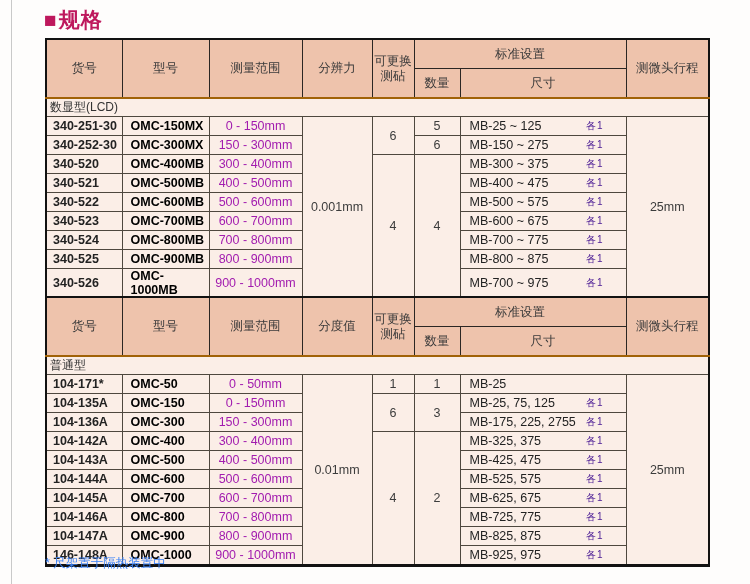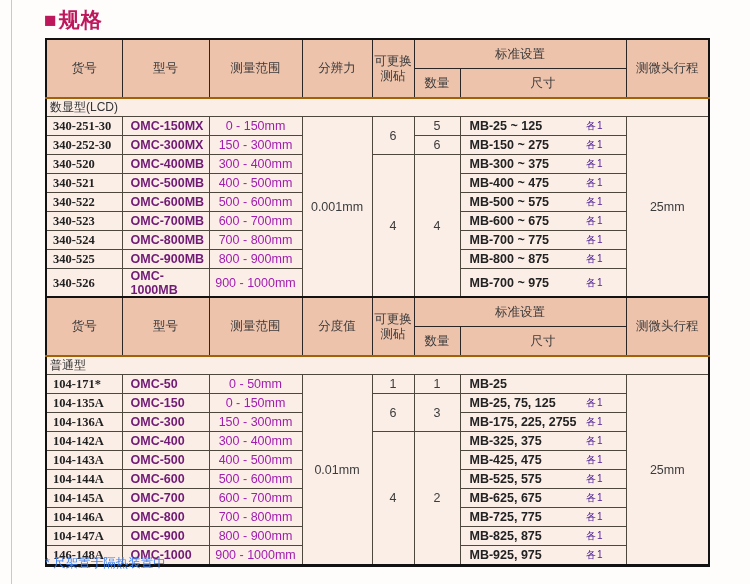--- a/index.html
+++ b/index.html
@@ -29,26 +29,26 @@
   .th-anvil span{display:block;line-height:1.2;}
   .spec td{
     border:1px solid #4e473e;background:#fbeee7;
     font-size:12.5px;color:#3c3c3c;height:18px;
     padding:0 2px;vertical-align:middle;text-align:center;
   }
   .section-row td{
     border-top:2px solid #a16207;
     text-align:left;padding-left:3px;height:15px;font-size:12px;color:#333;
   }
-  td.c-code{font-weight:bold;text-align:left;padding-left:6px;color:#222;font-family:Liberation Serif, serif;}
-  td.c-model{font-weight:bold;text-align:left;padding-left:8px;color:#701a75;}
+  td.c-code{font-weight:bold;text-align:left;padding-left:6px;color:#222;}
+  td.c-model{font-weight:bold;text-align:left;padding-left:8px;color:#000000;}
   td.c-range{color:#a21caf;}
   td.c-size{padding:0;}
   .cellflex{display:flex;align-items:center;width:100%;}
-  .size-text{font-weight:bold;padding-left:9px;flex:1;text-align:left;color:#222;}
+  .size-text{font-weight:normal;padding-left:9px;flex:1;text-align:left;color:#222;}
   .each-text{padding-right:22px;color:#4c1d95;letter-spacing:1px;font-size:10px;}
   .footnote{
     position:absolute;left:45px;top:555px;
     font-size:12.5px;color:#3b82f6;
   }
 </style>
 </head>
 <body>
 
 <div class="page-edge"></div>

